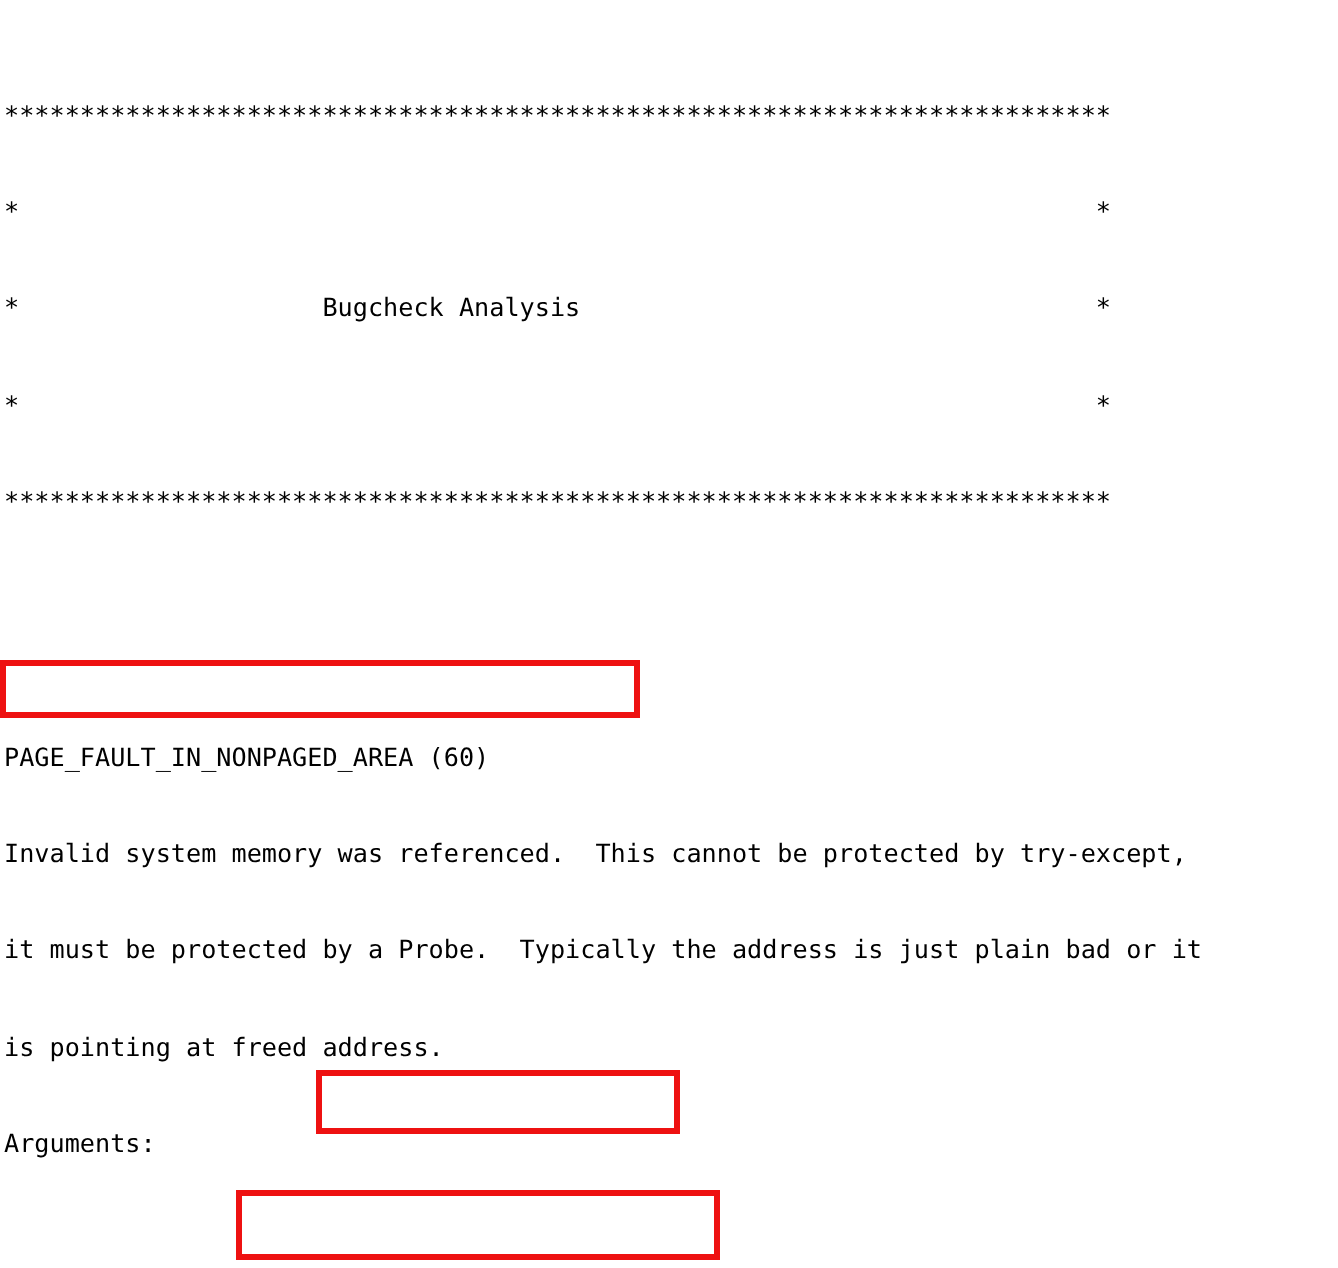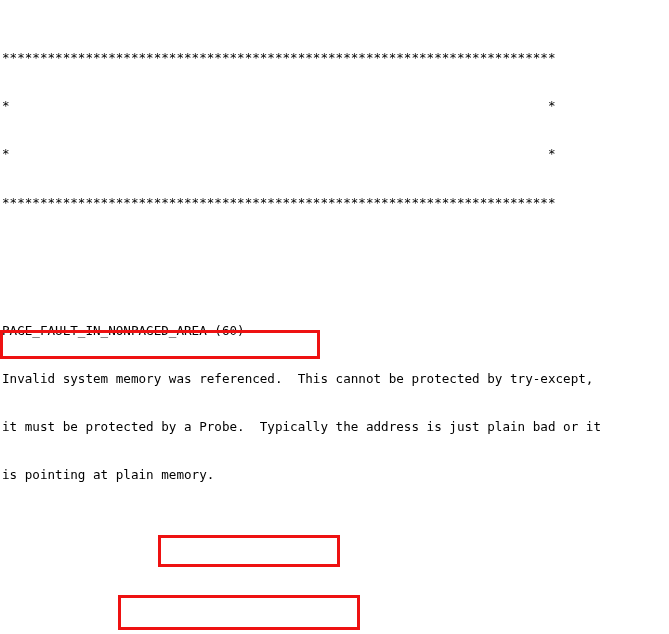--- a/index.html
+++ b/index.html
@@ -64,29 +64,31 @@
     height: 35px;
   }
 </style>
 </head>
 <body>
 
 <div id="console">
 
   <span class="line">*************************************************************************</span>
   <span class="line">*                                                                       *</span>
+  <span class="line">*                    Bugcheck Analysis                                  *</span>
   <span class="line">*                                                                       *</span>
   <span class="line">*************************************************************************</span>
 
   <span class="blank"></span>
 
   <span class="line">PAGE_FAULT_IN_NONPAGED_AREA (60)</span>
   <span class="line">Invalid system memory was referenced.  This cannot be protected by try-except,</span>
   <span class="line">it must be protected by a Probe.  Typically the address is just plain bad or it</span>
-  <span class="line">is pointing at plain memory.</span>
+  <span class="line">is pointing at freed address.</span>
+  <span class="line">Arguments:</span>
   
   
   
   
 
   
 
   
   
 

